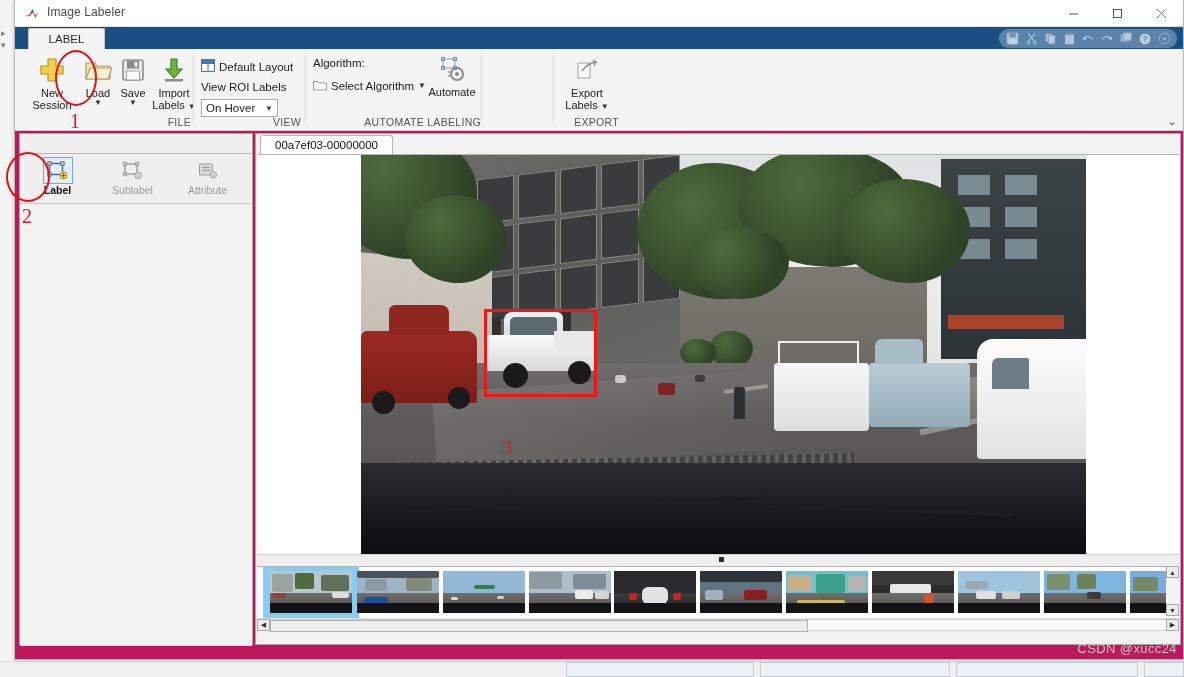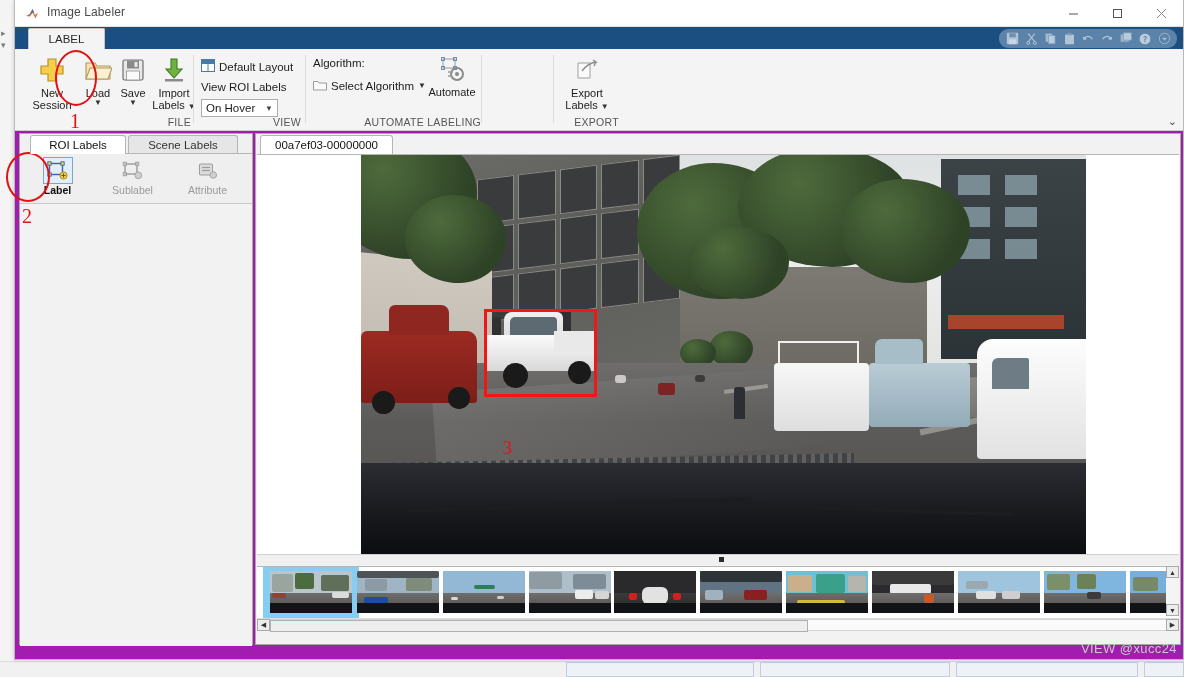--- a/index.html
+++ b/index.html
@@ -26,21 +26,21 @@
   }
   .taskbar-btn {
     position: absolute; bottom: 0; height: 15px;
     border: 1px solid #c3cedd; background: #eef2f7;
   }
 
   
   .window {
     position: absolute; left: 14px; top: 0px;
     width: 1170px; height: 660px;
-    background: #a21caf;
+    background: #be185d;
     border: 1px solid #b9b9b9;
     border-top: none;
     box-shadow: 0 0 4px rgba(0,0,0,0.18);
   }
 
   
   .titlebar {
     position: absolute; left: 0; top: 0; width: 100%; height: 27px;
     background: #ffffff;
     border-bottom: 1px solid #e2e2e2;
@@ -650,28 +650,20 @@
             <span class="caret">▼</span>
           </div>
         </div>
         <div class="group-title">EXPORT</div>
       </div>
 
       <div class="collapse-arrow">⌄</div>
     </div>
 
     <div class="left-panel">
-      <div class="lp-tabs">
-        <div class="lp-tab active" style="left:10px; width:96px;">
-          <span>ROI Labels</span>
-        </div>
-        <div class="lp-tab inactive" style="left:108px; width:110px;">
-          <span>Scene Labels</span>
-        </div>
-      </div>
 
       <div class="lp-body">
         <div class="lp-toolbar">
           <div class="lp-btn enabled">
             <div class="ic">
               <svg width="21" height="19" viewBox="0 0 21 19">
                 <rect x="2.5" y="2.5" width="13" height="11" fill="none" stroke="#3f5fb5" stroke-width="1.4"></rect>
                 <rect x="0.8" y="0.8" width="3.4" height="3.4" fill="#e8cf5a" stroke="#3f5fb5" stroke-width="0.9"></rect>
                 <rect x="13.8" y="0.8" width="3.4" height="3.4" fill="#e8cf5a" stroke="#3f5fb5" stroke-width="0.9"></rect>
                 <rect x="0.8" y="11.8" width="3.4" height="3.4" fill="#e8cf5a" stroke="#3f5fb5" stroke-width="0.9"></rect>
@@ -950,21 +942,21 @@
         </div>
         <div class="sb-arrow">▶</div>
       </div>
 
       <div class="vscroll">
         <div class="sb-arrow">▲</div>
         <div class="sb-arrow">▼</div>
       </div>
     </div>
 
-    <div class="watermark">VIEW @xucc24</div>
+    <div class="watermark">CSDN @xucc24</div>
   </div>
 
   <div class="anno-circle" style="left:55px; top:50px; width:42px; height:56px;"></div>
   <div class="anno-num" style="left:70px; top:110px;">1</div>
 
   <div class="anno-circle" style="left:6px; top:152px; width:44px; height:50px;"></div>
   <div class="anno-num" style="left:22px; top:205px;">2</div>
 </div>
 
 </body></html>

